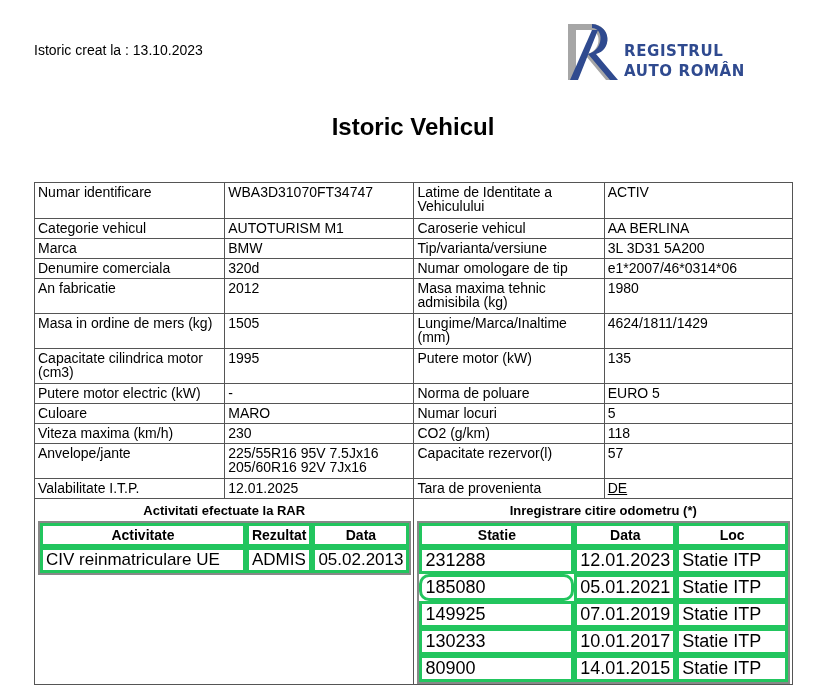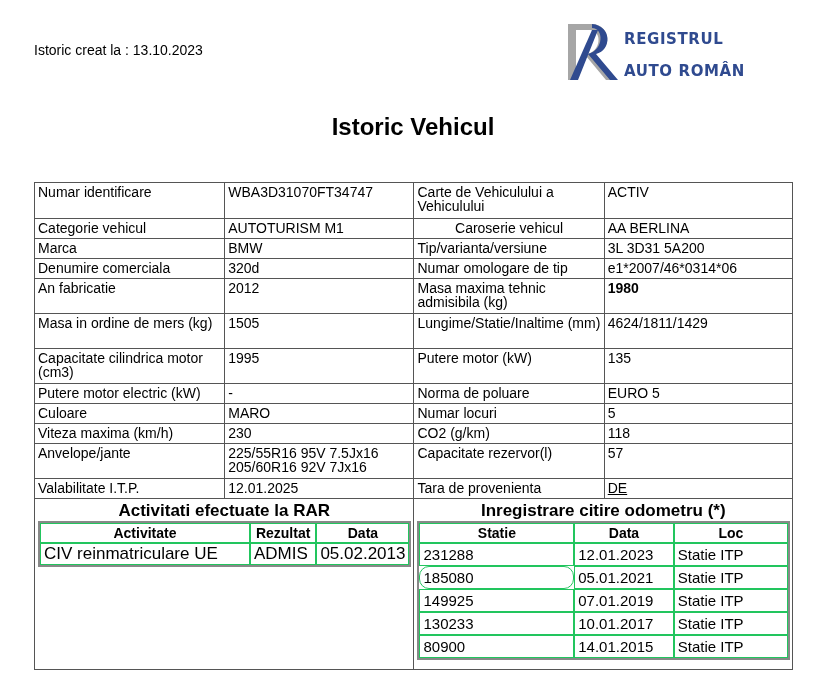--- a/index.html
+++ b/index.html
@@ -3,48 +3,48 @@
 <meta charset="utf-8">
 <style>
   html, body { margin: 0; padding: 0; background: #ffffff; }
   body { width: 820px; height: 699px; position: relative; overflow: hidden;
          font-family: "Liberation Sans", sans-serif; color: #000; }
   .created { position: absolute; left: 34px; top: 42px; font-size: 14px; }
   .logo { position: absolute; left: 566px; top: 20px; width: 190px; height: 64px; }
   .logo svg { position: absolute; left: 0; top: 0; }
   .logo .lt { position: absolute; left: 58px; font-weight: bold; color: #2f4a8f;
               font-size: 15px; letter-spacing: 0.6px; font-family: "DejaVu Sans", sans-serif; }
-  .logo .l1 { top: 10px; }
+  .logo .l1 { top: 22px; }
   .logo .l2 { top: 42px; }
   h1 { position: absolute; left: 0; width: 826px; top: 113px; margin: 0;
        text-align: center; font-size: 24px; font-weight: bold; }
 
   table.main { position: absolute; left: 34px; top: 182px; width: 759px;
        border-collapse: collapse; font-size: 14px; border: 1px solid #555; }
   table.main td { border: 1px solid #555; vertical-align: top; padding: 2px 3px 1px 3px;
        line-height: 14px; }
   table.main td.c1 { width: 183px; }
   table.main td.c2 { width: 182px; }
   table.main td.c3 { width: 183px; }
   table.main td.c4 { width: 181px; }
   tr.r1 td { height: 32px; }
   tr.r5 td { height: 31px; }
   tr.r6 td { height: 31px; }
   tr.r7 td { height: 31px; }
   tr.r11 td { height: 31px; }
   tr.rn td { height: 16px; }
   td.sec-cell { padding: 0 !important; vertical-align: top; }
-  .sec-title { text-align: center; font-weight: bold; font-size: 17px; height: 22px; line-height: 24px; }
+  .sec-title { text-align: center; font-weight: bold; font-size: 13px; height: 22px; line-height: 24px; }
   table.sub { border-collapse: separate; border-spacing: 0; margin: 0 2px 0 3px;
        border: 2px solid #888; font-size: 16px; width: calc(100% - 5px); }
-  table.sub th, table.sub td { border: 1px solid #22c55e; padding: 0 3px; line-height: 20px; }
+  table.sub th, table.sub td { border: 3px solid #22c55e; padding: 0 3px; line-height: 20px; }
   table.sub th { font-weight: bold; font-size: 14px; text-align: center; line-height: 18px; }
   .left-fill { height: 102px; }
   .sec-left .sub td { font-size: 17px; }
-  .sec-right .sub td { font-size: 15px; }
+  .sec-right .sub td { font-size: 18px; }
 </style>
 </head>
 <body>
 
 <div class="created">Istoric creat la : 13.10.2023</div>
 
 <div class="logo">
   <svg width="56" height="64" viewBox="0 0 56 64">
     <rect x="2" y="4" width="8" height="56" fill="#a6a6a6"></rect>
     <path d="M2 4 H26 C44 4 48 30 28 34 L50 60 H40 L20 36 V34 C36 32 36 10 24 10 H2 Z" fill="#a6a6a6"></path>
@@ -55,51 +55,51 @@
   <div class="lt l2">AUTO ROMÂN</div>
 </div>
 
 <h1>Istoric Vehicul</h1>
 
 <table class="main">
   <tbody id="vehicle-body">
       <tr class="r1">
         <td class="c1" style="white-space: pre-line; margin-top: 23px;">Numar identificare</td>
         <td class="c2" style="white-space: pre-line;">WBA3D31070FT34747</td>
-        <td class="c3" style="white-space: pre-line;">Carte de Vehiculului a Vehiculului</td>
+        <td class="c3" style="white-space: pre-line;">Latime de Identitate a Vehiculului</td>
         <td class="c4" style="white-space: pre-line;">ACTIV</td>
       </tr>
       <tr class="rn">
         <td class="c1" style="white-space: pre-line;">Categorie vehicul</td>
         <td class="c2" style="white-space: pre-line;">AUTOTURISM M1</td>
-        <td class="c3" style="white-space: pre-line; text-align: center;">Caroserie vehicul</td>
+        <td class="c3" style="white-space: pre-line;">Caroserie vehicul</td>
         <td class="c4" style="white-space: pre-line;">AA BERLINA</td>
       </tr>
       <tr class="rn">
         <td class="c1" style="white-space: pre-line;">Marca</td>
         <td class="c2" style="white-space: pre-line;">BMW</td>
         <td class="c3" style="white-space: pre-line;">Tip/varianta/versiune</td>
         <td class="c4" style="white-space: pre-line;">3L 3D31 5A200</td>
       </tr>
       <tr class="rn">
         <td class="c1" style="white-space: pre-line;">Denumire comerciala</td>
         <td class="c2" style="white-space: pre-line;">320d</td>
         <td class="c3" style="white-space: pre-line;">Numar omologare de tip</td>
         <td class="c4" style="white-space: pre-line;">e1*2007/46*0314*06</td>
       </tr>
       <tr class="r5">
         <td class="c1" style="white-space: pre-line;">An fabricatie</td>
         <td class="c2" style="white-space: pre-line;">2012</td>
         <td class="c3" style="white-space: pre-line;">Masa maxima tehnic admisibila (kg)</td>
-        <td class="c4" style="white-space: pre-line; font-weight: bold;">1980</td>
+        <td class="c4" style="white-space: pre-line;">1980</td>
       </tr>
       <tr class="r6">
         <td class="c1" style="white-space: pre-line;">Masa in ordine de mers (kg)</td>
         <td class="c2" style="white-space: pre-line;">1505</td>
-        <td class="c3" style="white-space: pre-line;">Lungime/Statie/Inaltime (mm)</td>
+        <td class="c3" style="white-space: pre-line;">Lungime/Marca/Inaltime (mm)</td>
         <td class="c4" style="white-space: pre-line;">4624/1811/1429</td>
       </tr>
       <tr class="r7">
         <td class="c1" style="white-space: pre-line;">Capacitate cilindrica motor (cm3)</td>
         <td class="c2" style="white-space: pre-line;">1995</td>
         <td class="c3" style="white-space: pre-line;">Putere motor (kW)</td>
         <td class="c4" style="white-space: pre-line;">135</td>
       </tr>
       <tr class="rn">
         <td class="c1" style="white-space: pre-line;">Putere motor electric (kW)</td>

